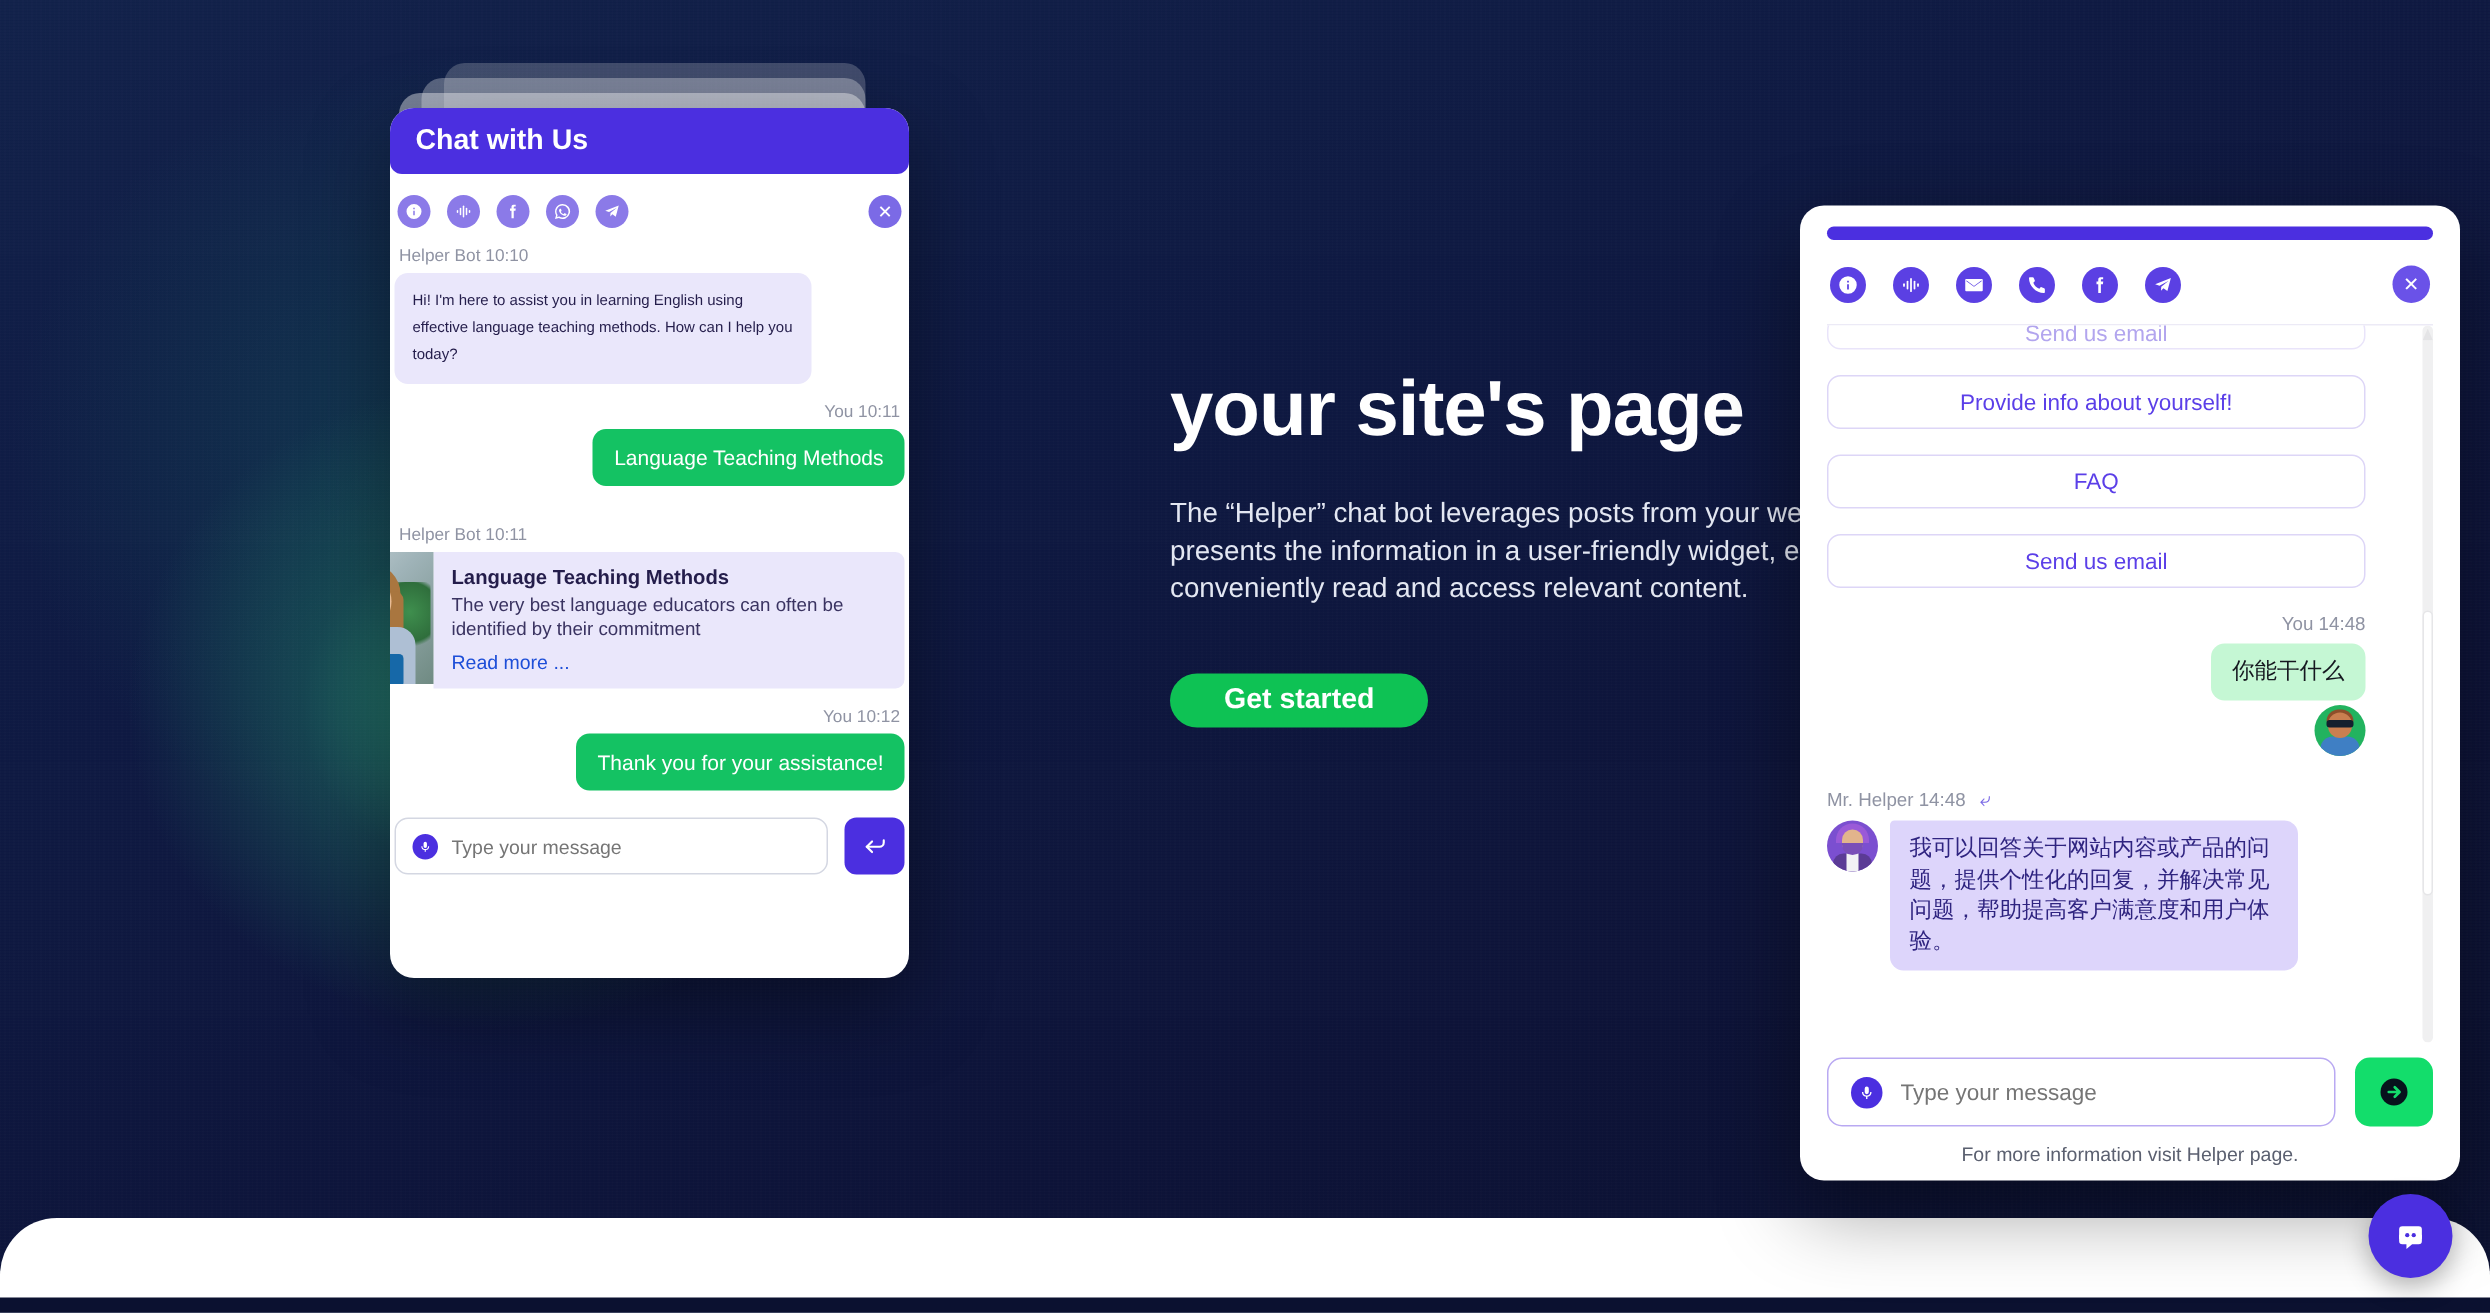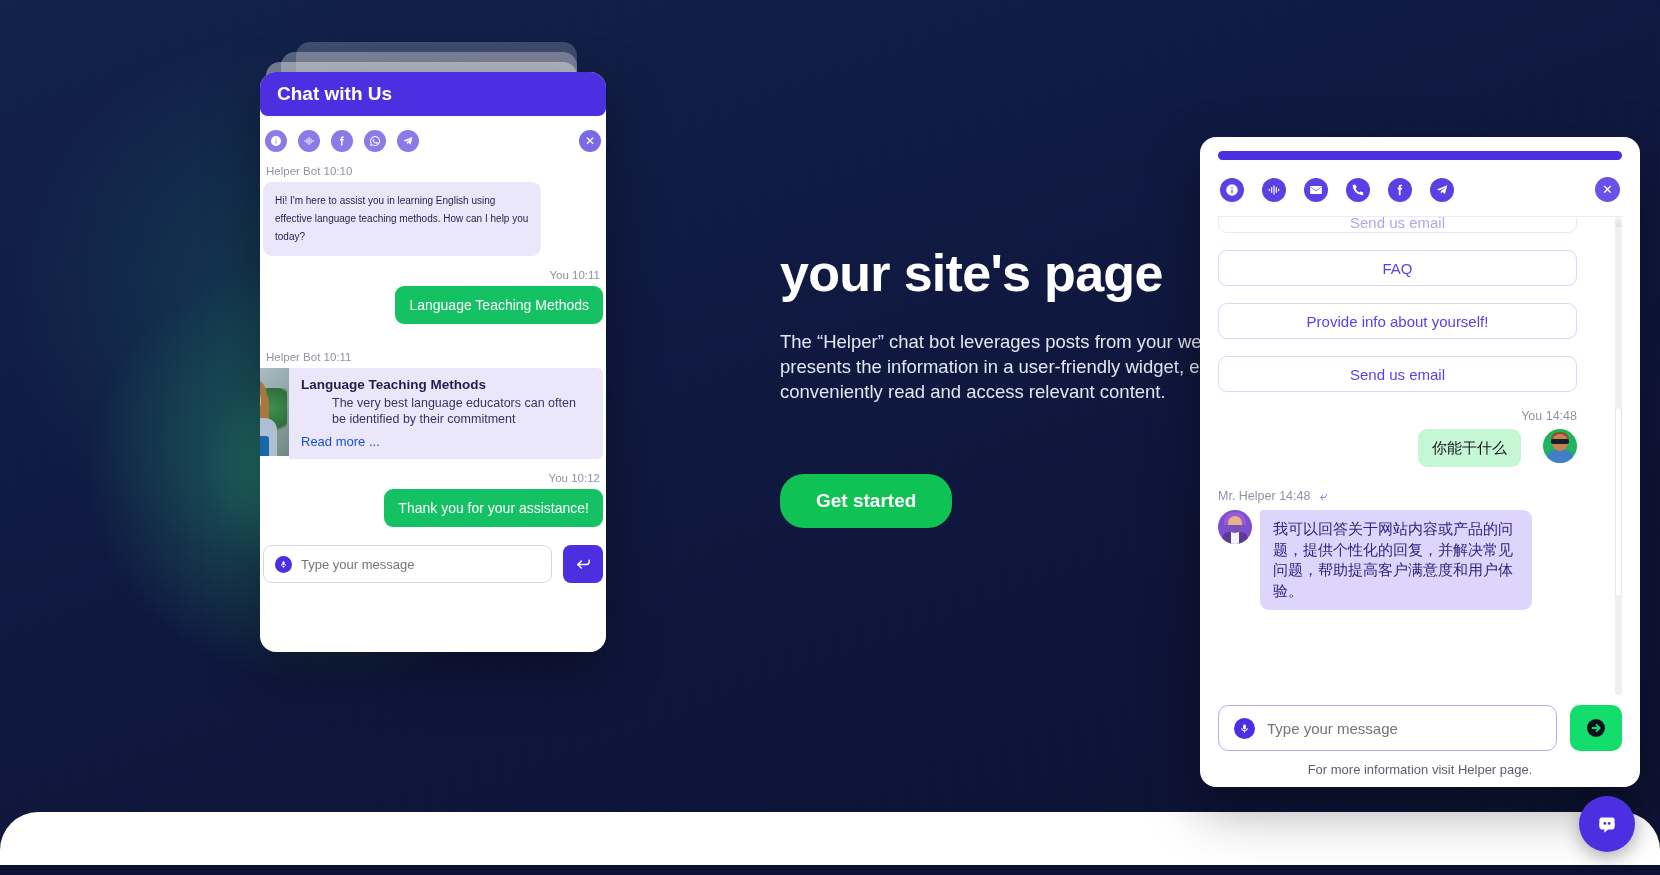--- a/index.html
+++ b/index.html
@@ -41,21 +41,21 @@
   #hero h1 {
     font-size:52px; line-height:59px; font-weight:bold; color:#ffffff;
     letter-spacing:-0.7px; white-space:nowrap;
   }
   #hero p {
     margin-top:26px; font-size:18.5px; line-height:25px; color:#e3e7f2; font-weight:400;
     width:560px;
   }
   #hero .cta {
     display:inline-flex; align-items:center; justify-content:center;
-    margin-top:70px; height:54px; padding:0 36px; border-radius:24px;
+    margin-top:45px; height:36px; padding:0 36px; border-radius:24px;
     background:#0ec254; color:#fff; font-size:19px; font-weight:bold;
     border:none; cursor:pointer;
   }
 
   
   .widget { position:absolute; background:#ffffff; border-radius:16px;
             box-shadow:0 20px 55px rgba(0,0,0,.38); overflow:hidden; }
 
   
   .ghost { position:absolute; background:rgba(255,255,255,.22); border-radius:14px; }
@@ -108,21 +108,21 @@
   .post-thumb .head{ position:absolute; left:30px; top:16px; width:30px; height:34px; border-radius:15px/17px; background:#e9bb93;}
   .post-thumb .hair{ position:absolute; left:26px; top:8px; width:40px; height:30px; border-radius:20px 20px 6px 6px; background:#a9763f;}
   .post-thumb .hair3{ position:absolute; left:56px; top:26px; width:12px; height:46px; background:#a9763f; border-radius:6px;}
   .post-thumb .body{ position:absolute; left:18px; top:50px; width:58px; height:40px; border-radius:12px 12px 0 0; background:#aebfd4;}
   .post-thumb .book{ position:absolute; left:26px; top:68px; width:42px; height:22px; border-radius:3px; background:#1668a8;}
   .post-thumb .plant{ position:absolute; right:2px; top:20px; width:28px; height:50px; background:radial-gradient(circle at 50% 40%, #3f8f4e 0%, #2f6e3c 60%, rgba(0,0,0,0) 70%);}
   .post-body {
     background:#eae7fb; padding:9px 12px 10px 12px; flex:1; border-radius:0 6px 6px 0;
   }
   .post-title { font-size:13.5px; font-weight:bold; color:#241d4b; }
-  .post-desc { font-size:12.5px; line-height:16px; color:#3a3361; margin-top:3px;margin-left:31px; }
+  .post-desc { font-size:12.5px; line-height:16px; color:#3a3361; margin-top:3px; }
   .post-more { font-size:13px; font-weight:normal; color:#1d4ed8; margin-top:7px; }
 
   
   .input-row { display:flex; align-items:center; gap:11px; margin-top:18px; }
   .msg-input {
     flex:1; height:38px; border:1px solid #d4d7e2; border-radius:9px;
     display:flex; align-items:center; gap:9px; padding:0 11px; background:#fff;
   }
   .mic {
     width:17px;height:17px;border-radius:50%;background:#4b2fe0;
@@ -162,21 +162,21 @@
   .quick-btn.clipped { height:22px; margin-top:-14px; }
 
   #scrollbar { position:absolute; right:0; top:0; width:7px; bottom:0; background:#f0f0f1; border-radius:4px;}
   #scrollthumb{ position:absolute; right:0; top:190px; width:7px; height:190px; background:#ffffff;
                 border:1px solid #e6e6e8; border-radius:4px;}
   #scrollup{ position:absolute; right:0px; top:2px; width:7px; height:8px;
              background:linear-gradient(#e4e4e6,#e4e4e6); clip-path:polygon(50% 0,100% 100%,0 100%); }
 
   .r-meta { font-size:12.5px; color:#8f93a3; }
   .r-meta.right{ text-align:right; }
-  .user-line { display:flex; align-items:flex-start; justify-content:flex-end; gap:22px; margin-top:6px; }
+  .user-line { display:flex; align-items:flex-end; justify-content:flex-end; gap:3px; margin-top:6px;flex-direction:column; }
   .bubble-user-green {
     background:#c5f7d4; color:#15171f; border-radius:9px; padding:9px 14px;
     font-size:15px; line-height:20px;
   }
   .avatar { width:34px;height:34px;border-radius:50%;flex:0 0 auto; overflow:hidden; position:relative;
             background:#22b35f;}
   .avatar .f-head{position:absolute;left:9px;top:5px;width:16px;height:17px;border-radius:8px;background:#c97f50;}
   .avatar .f-hair{position:absolute;left:8px;top:3px;width:18px;height:8px;border-radius:9px 9px 0 0;background:#8d4f2a;}
   .avatar .f-glass{position:absolute;left:8px;top:10px;width:18px;height:5px;border-radius:2px;background:#13202e;}
   .avatar .f-body{position:absolute;left:4px;top:21px;width:26px;height:16px;border-radius:8px 8px 0 0;background:#3f7fc4;}
@@ -372,22 +372,22 @@
     </div>
 
     <div id="rw-scroll">
       <div id="scrollbar">
         <div id="scrollup"></div>
         <div id="scrollthumb"></div>
       </div>
 
       <div style="padding-right:26px;">
         <div class="quick-btn faded clipped">Send us email</div>
+        <div class="quick-btn">Provide info about yourself!</div>
         <div class="quick-btn">FAQ</div>
-        <div class="quick-btn">Provide info about yourself!</div>
         <div class="quick-btn">Send us email</div>
 
         <div class="r-meta right" style="margin-top:14px;">You 14:48</div>
         <div class="user-line">
           <div class="bubble-user-green">你能干什么</div>
           <div class="avatar">
             <span class="f-body"></span>
               <span class="f-hair"></span>
               <span class="f-head"></span>
               <span class="f-glass"></span>

